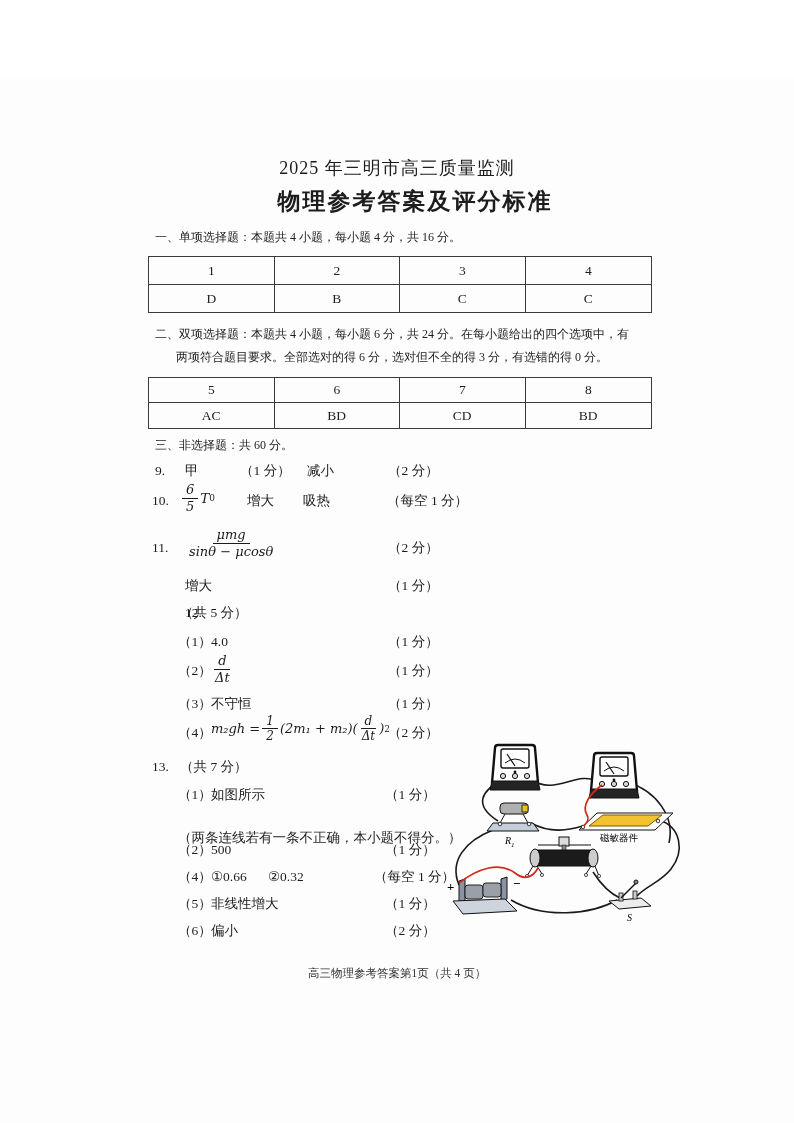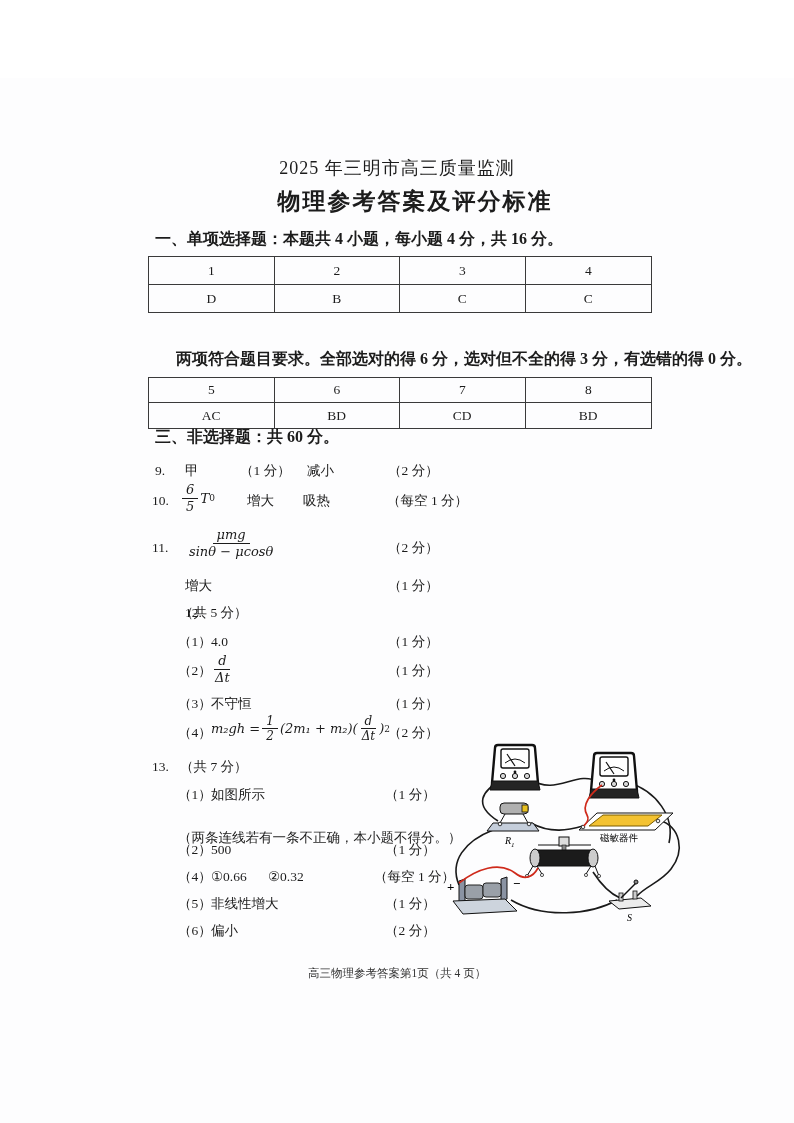--- a/index.html
+++ b/index.html
@@ -4,21 +4,21 @@
 <style>
   html,body{margin:0;padding:0;background:#ffffff;}
   .page{position:relative;width:794px;height:1123px;background:#fff;overflow:hidden;
         font-family:"Liberation Serif","DejaVu Serif",serif;color:#1c1c1c;}
   .scanarea{position:absolute;left:0;top:78px;width:794px;height:1045px;background:#fdfdfe;}
   .doc-title{position:absolute;left:0;right:0;top:156px;text-align:center;
              font-size:18px;letter-spacing:1px;}
   .doc-subtitle{position:absolute;left:0;right:0;top:186px;text-align:center;
                 font-size:23px;font-weight:bold;
                 font-family:"Liberation Sans","DejaVu Sans",sans-serif;letter-spacing:2px;padding-left:36px;}
-  .sec-head{position:absolute;font-size:16px;font-weight:bold;white-space:nowrap;}
+  .sec-head{position:absolute;font-size:12px;font-weight:normal;white-space:nowrap;}
   .txt{position:absolute;font-size:13.5px;white-space:nowrap;line-height:1.2;}
   .anstable{position:absolute;left:148px;width:502px;border:1px solid #3a3a3a;
             display:grid;grid-template-columns:repeat(4,1fr);font-size:13.5px;}
   .anstable .cell{border-right:1px solid #3a3a3a;border-bottom:1px solid #3a3a3a;
                   display:flex;align-items:center;justify-content:center;}
   .anstable .cell:nth-child(4n){border-right:none;}
   .anstable .cell.last{border-bottom:none;}
   .frac{display:inline-flex;flex-direction:column;align-items:center;vertical-align:middle;
         font-family:"DejaVu Serif",serif;font-style:italic;font-size:13px;}
   .frac .fnum{display:block;border-bottom:1px solid #1c1c1c;padding:0 4px;line-height:1.2;}
@@ -45,34 +45,35 @@
     <div class="cell" style="height:27px;">1</div>
     <div class="cell" style="height:27px;">2</div>
     <div class="cell" style="height:27px;">3</div>
     <div class="cell" style="height:27px;">4</div>
     <div class="cell last" style="height:27px;">D</div>
     <div class="cell last" style="height:27px;">B</div>
     <div class="cell last" style="height:27px;">C</div>
     <div class="cell last" style="height:27px;">C</div>
   </div>
 
+  <div class="sec-head" style="left:155px;top:326px;">二、双项选择题：本题共 4 小题，每小题 6 分，共 24 分。在每小题给出的四个选项中，有</div>
   <div class="sec-head" style="left:176px;top:349px;">两项符合题目要求。全部选对的得 6 分，选对但不全的得 3 分，有选错的得 0 分。</div>
 
   <div class="anstable" style="top:377px;">
     <div class="cell" style="height:24px;">5</div>
     <div class="cell" style="height:24px;">6</div>
     <div class="cell" style="height:24px;">7</div>
     <div class="cell" style="height:24px;">8</div>
     <div class="cell last" style="height:25px;">AC</div>
     <div class="cell last" style="height:25px;">BD</div>
     <div class="cell last" style="height:25px;">CD</div>
     <div class="cell last" style="height:25px;">BD</div>
   </div>
 
-  <div class="sec-head" style="left:155px;top:427px;">三、非选择题：共 60 分。</div>
+  <div class="sec-head" style="left:155px;top:437px;">三、非选择题：共 60 分。</div>
 
   <div class="txt" style="left:155px;top:463px;">9.</div>
   <div class="txt" style="left:185px;top:463px;">甲</div>
   <div class="txt" style="left:240px;top:463px;">（1 分）</div>
   <div class="txt" style="left:307px;top:463px;">减小</div>
   <div class="txt" style="left:388px;top:463px;">（2 分）</div>
 
   <div class="txt" style="left:152px;top:493px;">10.</div>
   <div class="mathrow" style="left:182px;top:482px;">
     <span class="frac">

